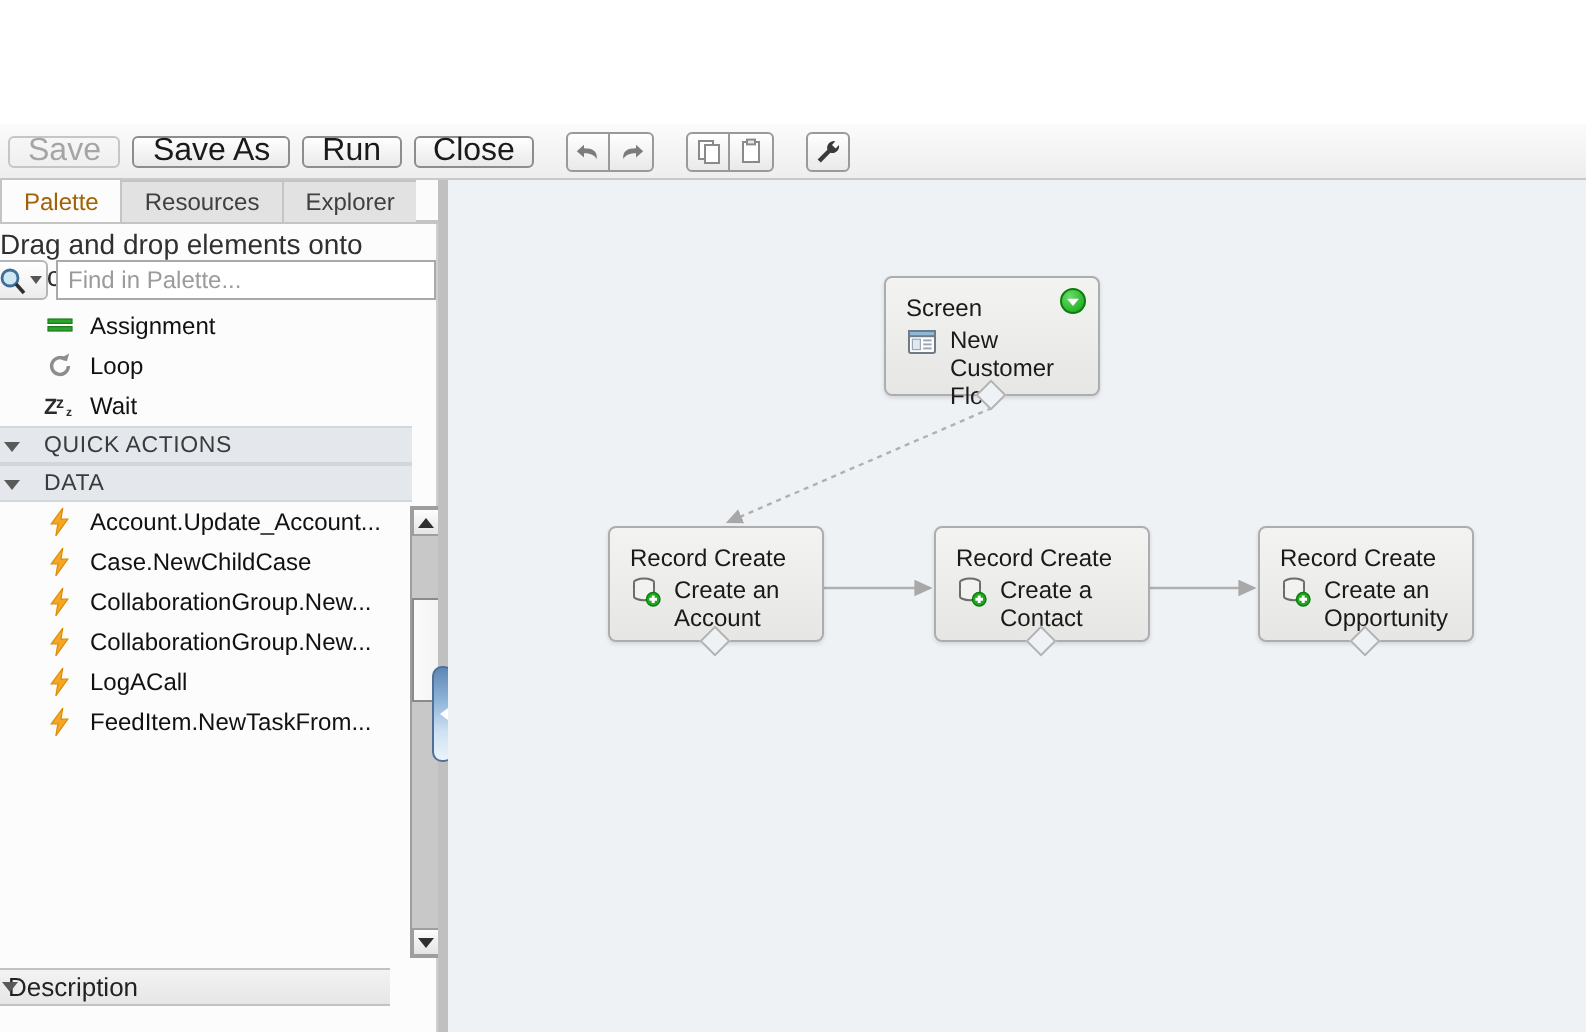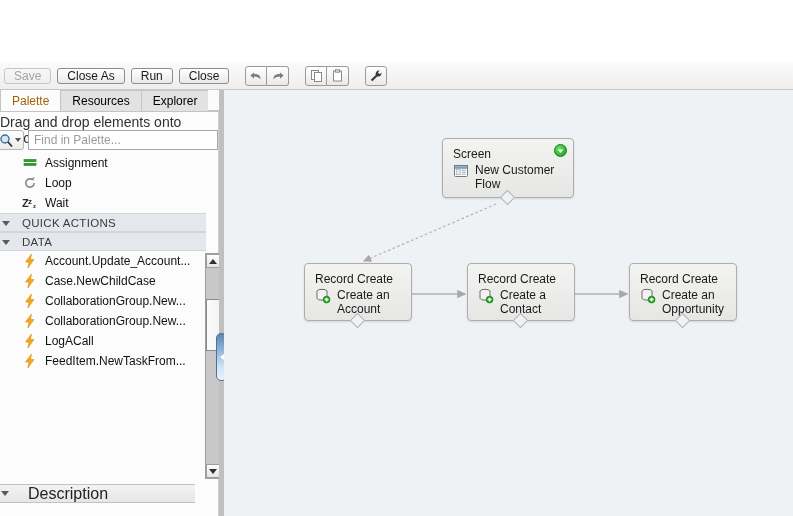--- a/index.html
+++ b/index.html
@@ -41,21 +41,21 @@
 
   
   .toolbar {
     position: absolute; left: 0; top: 62px; width: 793px; height: 28px;
     background: linear-gradient(to bottom,#fbfbfb,#eeeeee);
     border-bottom: 1px solid #c9c9c9;
     display: flex; align-items: center; gap: 6px; padding-left: 4px;
   }
   .tb-btn {
     height: 16px; min-width: 38px; padding: 0 9px;
-    font-size: 12px; color: #1a1a1a;
+    font-size: 16px; color: #1a1a1a;
     background: linear-gradient(to bottom,#ffffff,#e9e9e9);
     border: 1px solid #8d8d8d; border-radius: 3px;
     display: flex; align-items: center; justify-content: center;
     cursor: pointer;
   }
   .tb-btn.disabled { color: #a5a5a5; border-color: #c6c6c6;
     background: linear-gradient(to bottom,#f7f7f7,#efefef); cursor: default; }
   .tb-icon {
     width: 22px; height: 20px;
     background: linear-gradient(to bottom,#ffffff,#e9e9e9);
@@ -73,21 +73,21 @@
   .left-panel {
     position: absolute; left: 0; top: 90px; width: 219px; height: 426px;
     background: #fcfcfc; border-right: 1px solid #cfcfcf;
   }
   .tabstrip {
     position: absolute; left: 0; top: 0; width: 219px; height: 22px;
     background: #e6e6e6; border-bottom: 1px solid #c4c4c4;
     display: flex; align-items: flex-end;
   }
   .ptab {
-    height: 21px; padding: 0 11px; font-size: 12px; color: #000000;
+    height: 21px; padding: 0 11px; font-size: 12px; color: #404040;
     background: #e2e2e2; border: 1px solid #c4c4c4; border-bottom: none;
     display: flex; align-items: center; cursor: pointer;
     margin-right: -1px;
   }
   .ptab.active { background: #fcfcfc; color: #a16207; height: 22px; }
   .tabstrip-fill { flex: 1; height: 21px; background: #fbfbfb; border-bottom: 1px solid #c4c4c4; }
 
   .hint {
     position: absolute; left: 0px; top: 24px; width: 191px;
     font-size: 14px; color: #303030; padding-left: 0px;
@@ -160,21 +160,21 @@
     background: linear-gradient(to bottom,#5d86b4,#8fb4d8 35%,#cfe2f3 70%,#eaf3fb);
     border: 1px solid #4f7099; border-radius: 5px; cursor: col-resize;
     display: flex; align-items: center; justify-content: center;
   }
 
   
   .desc-header {
     position: absolute; left: 0; top: 394px; width: 195px; height: 19px;
     background: linear-gradient(to bottom,#f3f3f3,#e6e6e6);
     border-top: 1px solid #c2c2c2; border-bottom: 1px solid #c2c2c2;
-    font-size: 16px; color: #222; display: flex; align-items: center; padding-left: 28px;
+    font-size: 13px; color: #222; display: flex; align-items: center; padding-left: 4px;
   }
   .desc-header .tw {
     position: absolute; left: 1px; top: 6px;
     width: 0; height: 0; border-left: 4px solid transparent; border-right: 4px solid transparent;
     border-top: 5px solid #5a5a5a;
   }
   .desc-body { position: absolute; left: 0; top: 413px; width: 219px; }
   .desc-title {
     display: flex; align-items: center; gap: 7px;
     font-size: 13px; color: #111; padding-left: 8px; margin-top: 11px;
@@ -209,21 +209,21 @@
   svg.conn { position: absolute; left: 0; top: 0; width: 569px; height: 426px; pointer-events: none; }
 </style>
 </head>
 <body>
 
 <div id="app">
 
 
   <div class="toolbar">
     <div class="tb-btn disabled">Save</div>
-    <div class="tb-btn">Close As</div>
+    <div class="tb-btn">Save As</div>
     <div class="tb-btn">Run</div>
     <div class="tb-btn">Close</div>
     <div class="tb-sep"></div>
     <div class="tb-group">
       <div class="tb-icon">
         <svg width="14" height="12" viewBox="0 0 14 12">
             <path d="M5 2.4 1.4 5.6 5 8.8V6.6c3 0 5 .8 6.4 2.9.3-4-2-5.4-6.4-5.4z" fill="#7c7c7c"></path>
           </svg>
       </div>
       <div class="tb-icon">
@@ -389,21 +389,21 @@
     <svg class="conn" id="connectors">
       <defs>
         <marker id="ah" markerWidth="7" markerHeight="7" refX="6" refY="3.2" orient="auto">
           <path d="M0,0 L7,3.2 L0,6.4 z" fill="#a8a8a8"></path>
         </marker>
       </defs>
     <line x1="272" y1="114" x2="140" y2="171" stroke="#b0b0b0" stroke-width="1.2" stroke-dasharray="2.5,2.5" marker-end="url(#ah)"></line>
         <line x1="188" y1="204" x2="241" y2="204" stroke="#b0b0b0" stroke-width="1.3" marker-end="url(#ah)"></line>
         <line x1="351" y1="204" x2="403" y2="204" stroke="#b0b0b0" stroke-width="1.3" marker-end="url(#ah)"></line>
       </svg>
-  <div class="node" id="screen-node" style="left: 218px; top: 48px; width: 132px; height: 60px;">
+  <div class="node" id="screen-node" style="left: 218px; top: 48px; width: 108px; height: 60px;">
         <div class="node-title">Screen</div>
         <div class="node-body">
           <span class="ico"><svg width="16" height="16" viewBox="0 0 16 16">
               <rect x="1.5" y="2.5" width="13" height="11" rx="1" fill="#ffffff" stroke="#6f7b86"></rect>
               <rect x="1.5" y="2.5" width="13" height="2.6" fill="#8fb8d8" stroke="#6f7b86"></rect>
               <rect x="3.2" y="6.6" width="4" height="5.2" fill="#dfe8f0" stroke="#9aa7b3" stroke-width=".6"></rect>
               <line x1="8.6" y1="7.2" x2="12.8" y2="7.2" stroke="#9aa7b3"></line>
               <line x1="8.6" y1="9.2" x2="12.8" y2="9.2" stroke="#9aa7b3"></line>
               <line x1="8.6" y1="11.2" x2="12.8" y2="11.2" stroke="#9aa7b3"></line>
             </svg></span>

